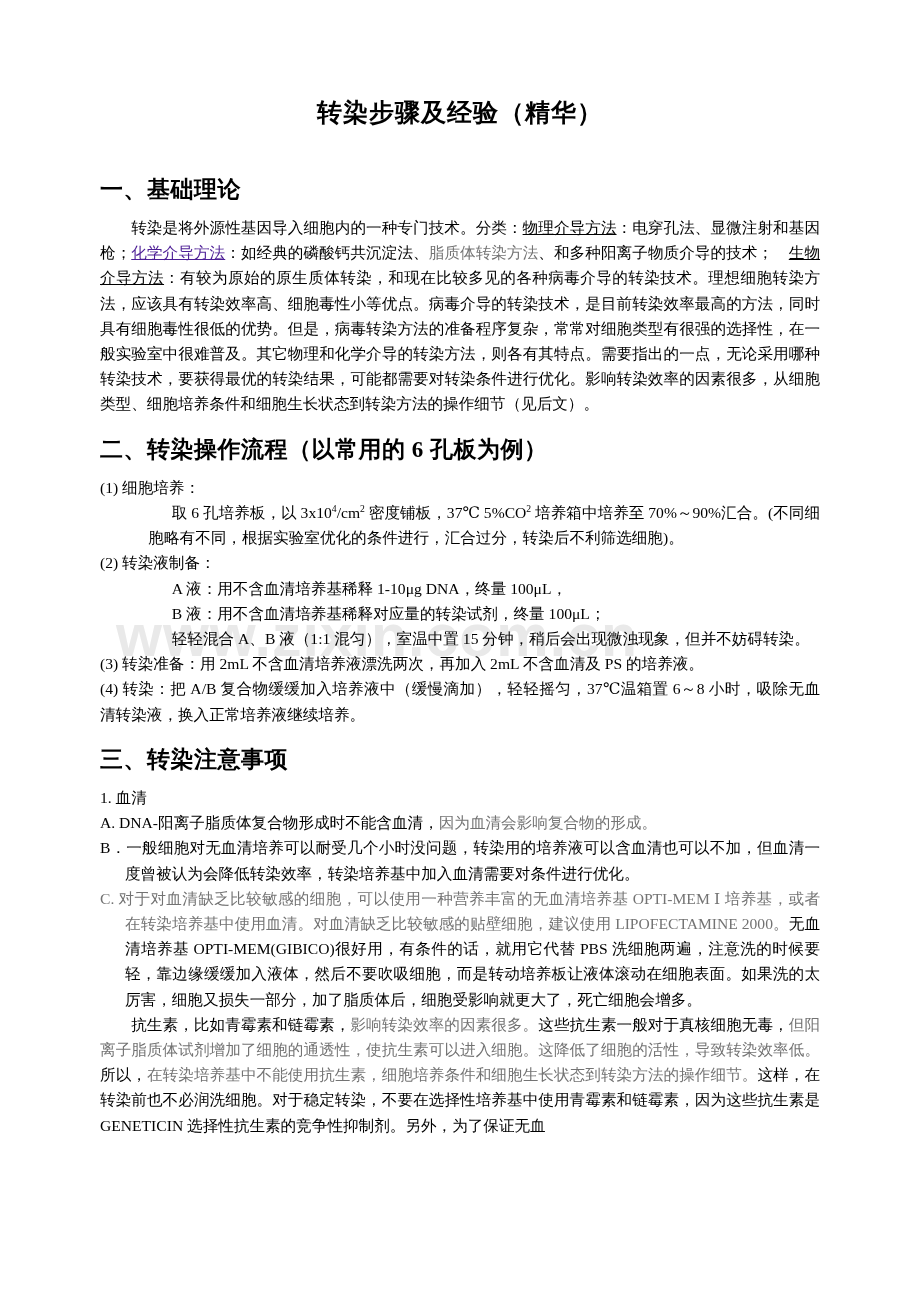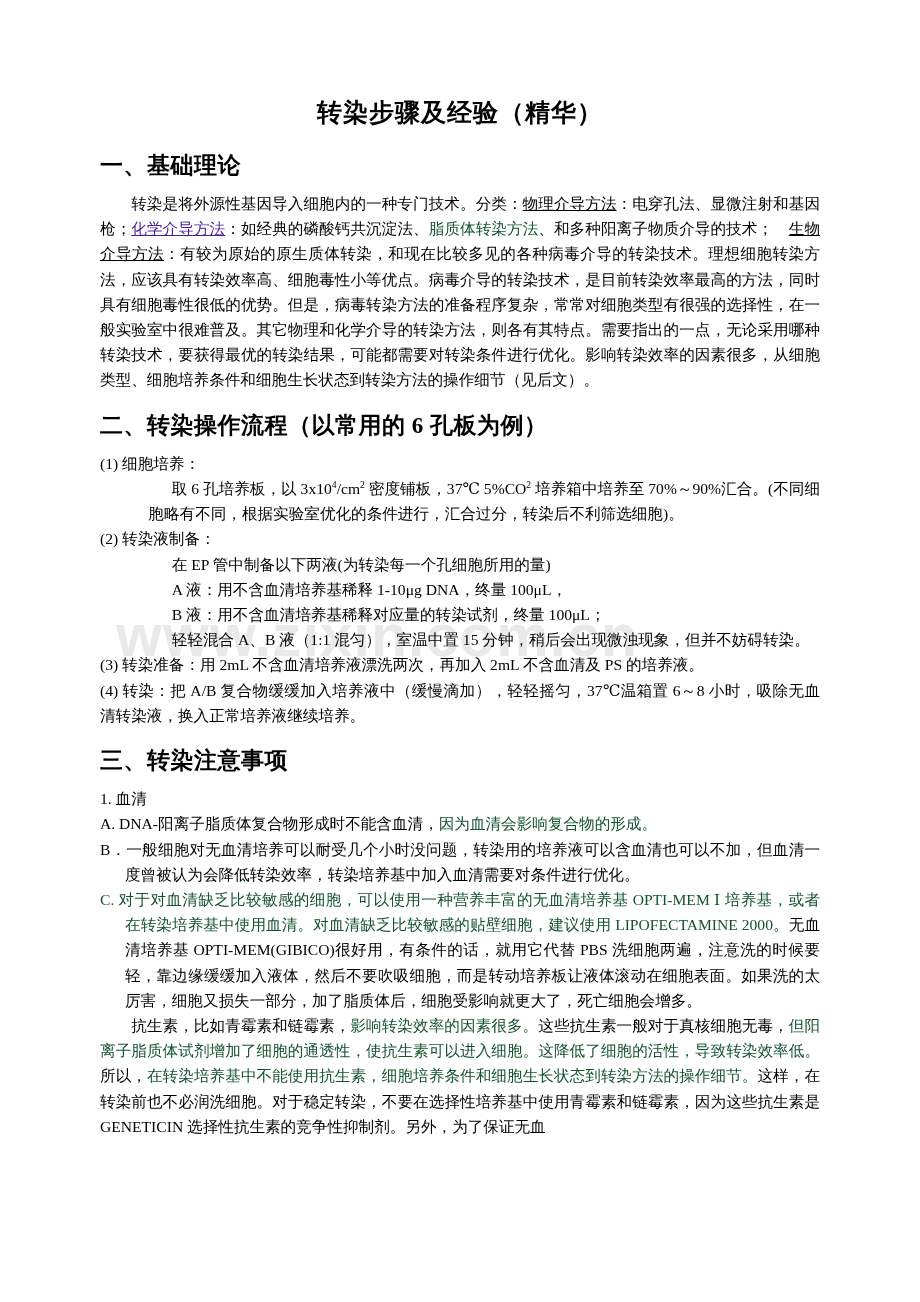--- a/index.html
+++ b/index.html
@@ -41,21 +41,21 @@
     margin-left: 8px;
   }
   #content {
     position: relative;
     z-index: 1;
   }
   h1.doc-title {
     font-size: 25px;
     font-weight: 700;
     text-align: center;
-    margin: 0 0 20px 0;
+    margin: 0 0 44px 0;
     letter-spacing: 1px;
     line-height: 1.35;
   }
   h2.section-heading {
     font-size: 23px;
     font-weight: 700;
     margin: 17px 0 9px 0;
     letter-spacing: 0.5px;
     line-height: 1.4;
   }
@@ -70,21 +70,21 @@
   p.sub-indent {
     padding-left: 3.1em;
   }
   p.sub-indent-deep {
     padding-left: 4.6em;
   }
   p.hang-letter {
     padding-left: 1.6em;
     text-indent: -1.6em;
   }
-  .blue { color: #14532d; }
+  .blue { color: #737373; }
   .uline { text-decoration: underline; }
   .blue-uline { color: #4c1d95; text-decoration: underline; }
   sup { font-size: 0.62em; vertical-align: super; line-height: 0; }
 </style>
 </head>
 <body>
 
 <div id="page">
 
   <div id="watermark">www.zixin.com.cn</div>
@@ -98,21 +98,20 @@
     <p class="body-text indent-2"><span>转染是将外源性基因导入细胞内的一种专门技术。分类：</span><span class="uline">物理介导方法</span><span>：电穿孔法、显微注射和基因枪；</span><span class="blue-uline">化学介导方法</span><span>：如经典的磷酸钙共沉淀法、</span><span class="blue">脂质体转染方法</span><span>、和多种阳离子物质介导的技术；　</span><span class="uline">生物介导方法</span><span>：有较为原始的原生质体转染，和现在比较多见的各种病毒介导的转染技术。理想细胞转染方法，应该具有转染效率高、细胞毒性小等优点。病毒介导的转染技术，是目前转染效率最高的方法，同时具有细胞毒性很低的优势。但是，病毒转染方法的准备程序复杂，常常对细胞类型有很强的选择性，在一般实验室中很难普及。其它物理和化学介导的转染方法，则各有其特点。需要指出的一点，无论采用哪种转染技术，要获得最优的转染结果，可能都需要对转染条件进行优化。影响转染效率的因素很多，从细胞类型、细胞培养条件和细胞生长状态到转染方法的操作细节（见后文）。</span></p>
 
     <h2 class="section-heading">二、转染操作流程（以常用的 6 孔板为例）</h2>
 
     <p class="body-text">(1)  细胞培养：</p>
 
     <p class="body-text sub-indent"><span style="padding-left:1.5em"></span><span>取 6 孔培养板，以 3x10</span><sup>4</sup><span>/cm</span><sup>2</sup><span> 密度铺板，37℃  5%CO</span><sup>2</sup><span> 培养箱中培养至 70%～90%汇合。(不同细胞略有不同，根据实验室优化的条件进行，汇合过分，转染后不利筛选细胞)。</span></p>
 
     <p class="body-text">(2)  转染液制备：</p>
 
-    <p class="body-text sub-indent-deep">在 EP 管中制备以下两液(为转染每一个孔细胞所用的量)</p>
     <p class="body-text sub-indent-deep">A 液：用不含血清培养基稀释 1-10μg DNA，终量 100μL，</p>
     <p class="body-text sub-indent-deep">B 液：用不含血清培养基稀释对应量的转染试剂，终量 100μL；</p>
     <p class="body-text sub-indent-deep">轻轻混合 A、B 液（1:1 混匀），室温中置 15 分钟，稍后会出现微浊现象，但并不妨碍转染。</p>
 
     <p class="body-text">(3)  转染准备：用 2mL 不含血清培养液漂洗两次，再加入 2mL 不含血清及 PS 的培养液。</p>
     <p class="body-text">(4)  转染：把 A/B 复合物缓缓加入培养液中（缓慢滴加），轻轻摇匀，37℃温箱置 6～8 小时，吸除无血清转染液，换入正常培养液继续培养。</p>
 
     <h2 class="section-heading">三、转染注意事项</h2>
 
     <p class="body-text">1. 血清</p>

